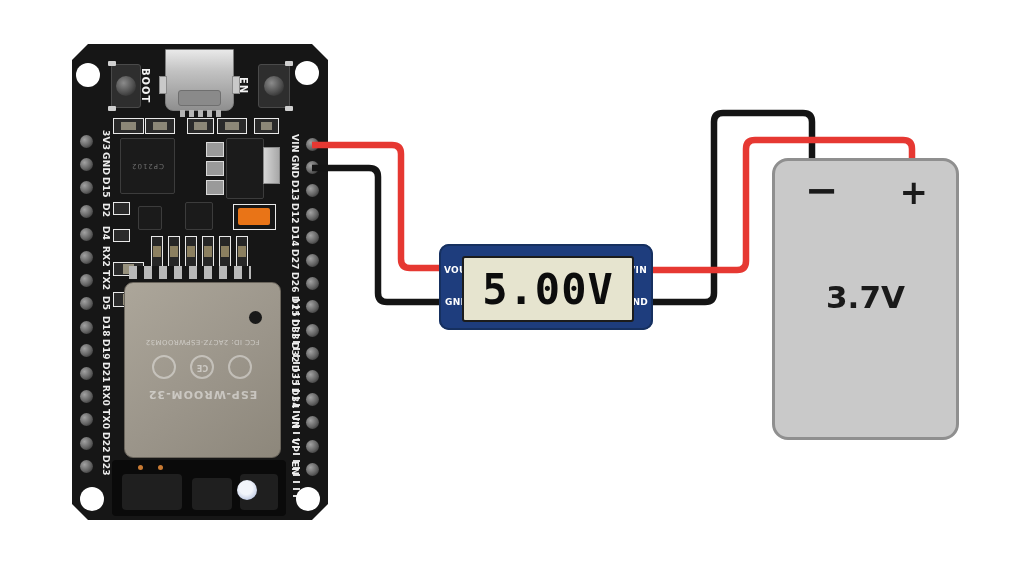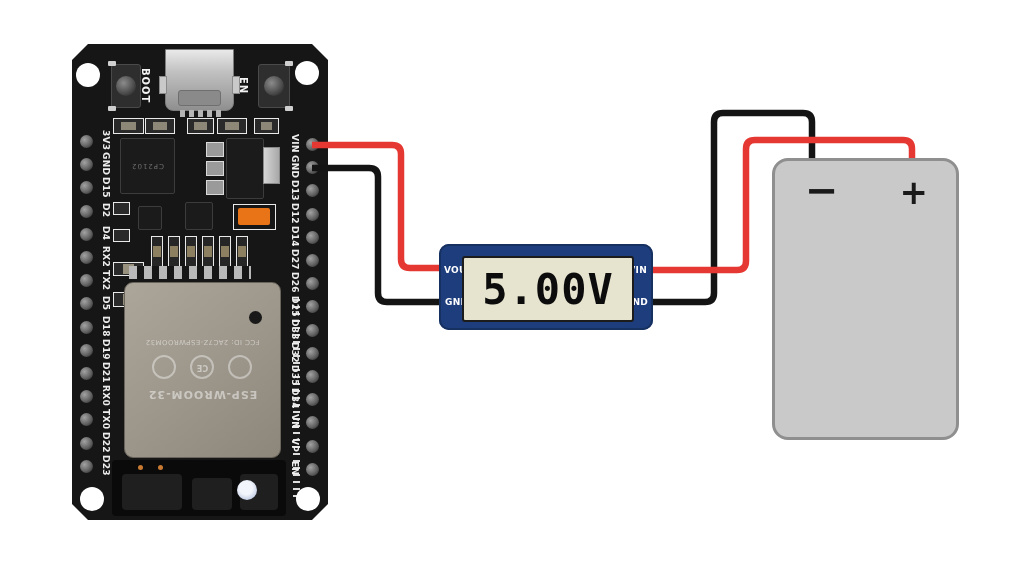--- a/index.html
+++ b/index.html
@@ -272,16 +272,17 @@
     <span class="mod-pin" style="right:5px;top:53px;">GND</span>
     <div id="lcd" style="background: rgb(230, 228, 207); align-items: center;">
       <span id="lcd-value">5.00V</span>
     </div>
   </div>
 
   <div id="battery" class="abs" style="background: rgb(201, 201, 201);">
     <span id="bat-minus">−</span>
     <span id="bat-plus">+</span>
     <div id="bat-center">
+      <div id="bat-voltage">3.7V</div>
     </div>
   </div>
 
 </div>
 
 </body></html>

